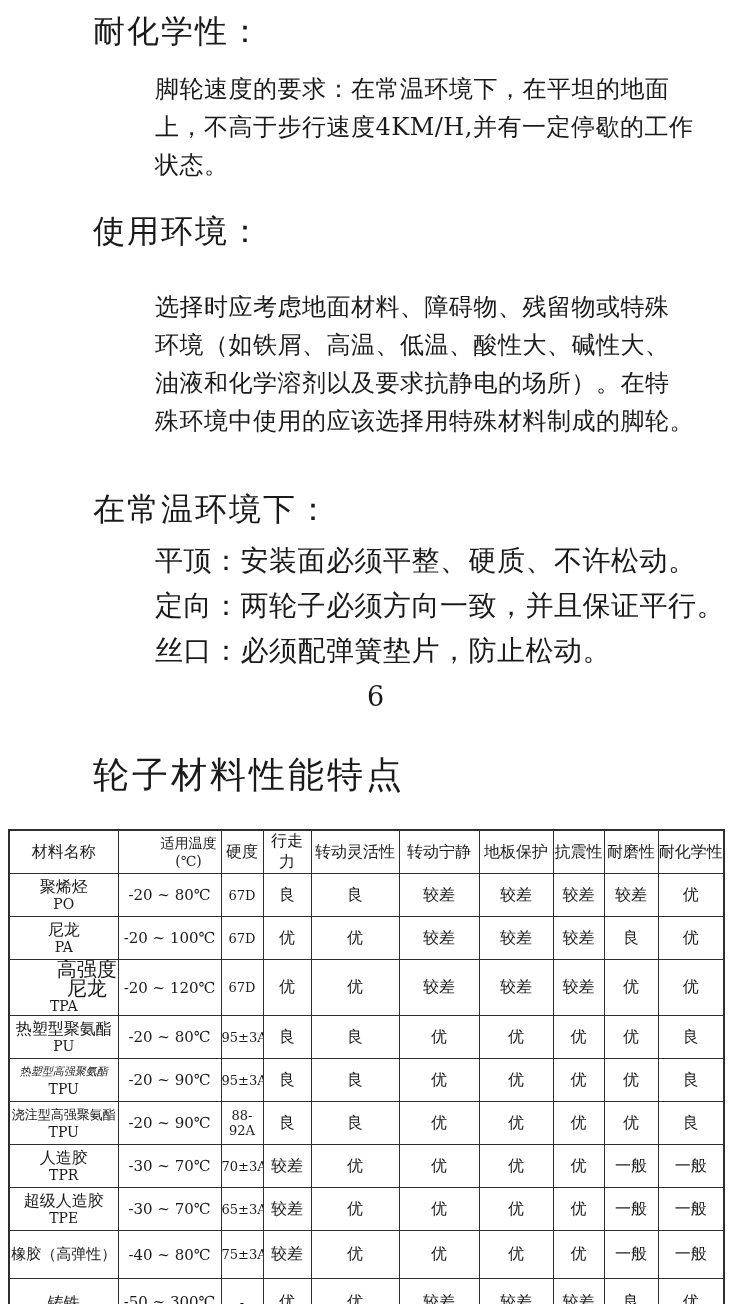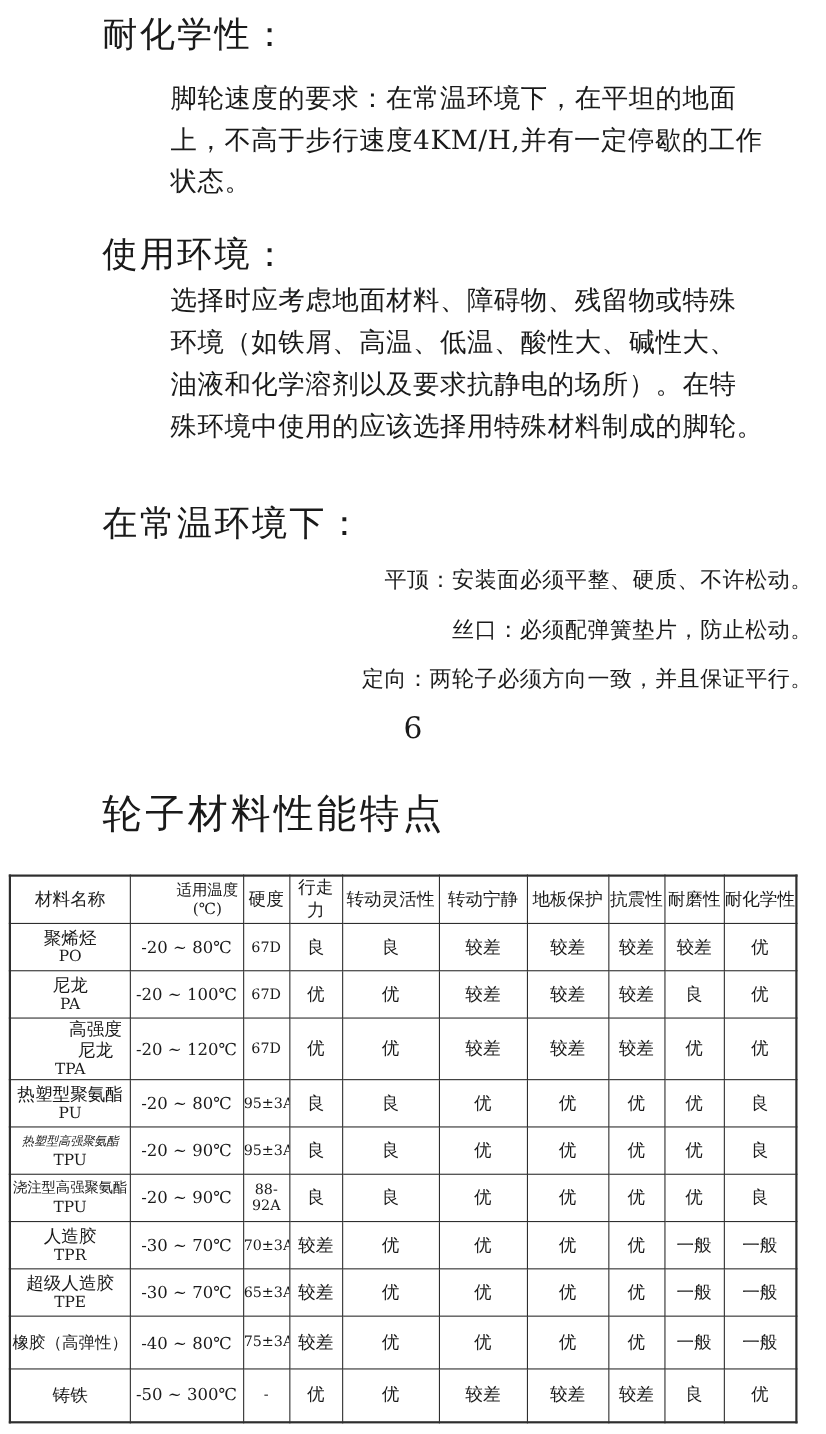--- a/index.html
+++ b/index.html
@@ -21,27 +21,26 @@
   .h-first { margin-top: 12px; }
   .h-env   { margin-top: 28px; }
   .h-inst  { margin-top: 50px; }
 
   .body-para {
     font-size: 24px; line-height: 38px;
     margin: 20px 12px 0 155px;
     white-space: pre-line;
     letter-spacing: 0.5px;
   }
-  .para-env { margin-top: 4px; }
+  .para-env { margin-top: 38px; font-family: Liberation Serif, serif; }
 
   .inst-item {
-    font-size: 20px; line-height: 30px;
+    font-size: 28px; line-height: 30px;
     margin: 15px 12px 0 155px;
     letter-spacing: 0.5px;
-    text-align: right;
   }
   .inst-first { margin-top: 18px; }
 
   .page-number {
     font-size: 27px; line-height: 30px;
     margin-top: 16px;
     text-align: center;
   }
 
   .table-heading {
@@ -98,22 +97,22 @@
   <h1 class="h-big h-env">使用环境：</h1>
 
   <p class="body-para para-env">选择时应考虑地面材料、障碍物、残留物或特殊
 环境（如铁屑、高温、低温、酸性大、碱性大、
 油液和化学溶剂以及要求抗静电的场所）。在特
 殊环境中使用的应该选择用特殊材料制成的脚轮。</p>
 
   <h1 class="h-big h-inst">在常温环境下：</h1>
 
   <p class="inst-item inst-first">平顶：安装面必须平整、硬质、不许松动。</p>
+  <p class="inst-item">定向：两轮子必须方向一致，并且保证平行。</p>
   <p class="inst-item">丝口：必须配弹簧垫片，防止松动。</p>
-  <p class="inst-item">定向：两轮子必须方向一致，并且保证平行。</p>
 
   <div class="page-number">6</div>
 
   <h1 class="table-heading">轮子材料性能特点</h1>
 
   <table class="perf">
     <colgroup>
       <col class="c1">
         <col class="c2">
         <col class="c3">
@@ -165,21 +164,21 @@
           <td>优</td>
           <td>优</td>
           <td>较差</td>
           <td>较差</td>
           <td>较差</td>
           <td>良</td>
           <td>优</td>
         </tr>
         <tr>
           <td>
-            <div class="mat-name" style="font-size: 16px; padding-left: 46px;">高强度尼龙</div>
+            <div class="mat-name" style="font-size: 20px; padding-left: 46px;">高强度尼龙</div>
             <div class="mat-code">TPA</div>
           </td>
           <td>-20 ~ 120℃</td>
           <td>67D</td>
           <td>优</td>
           <td>优</td>
           <td>较差</td>
           <td>较差</td>
           <td>较差</td>
           <td>优</td>

